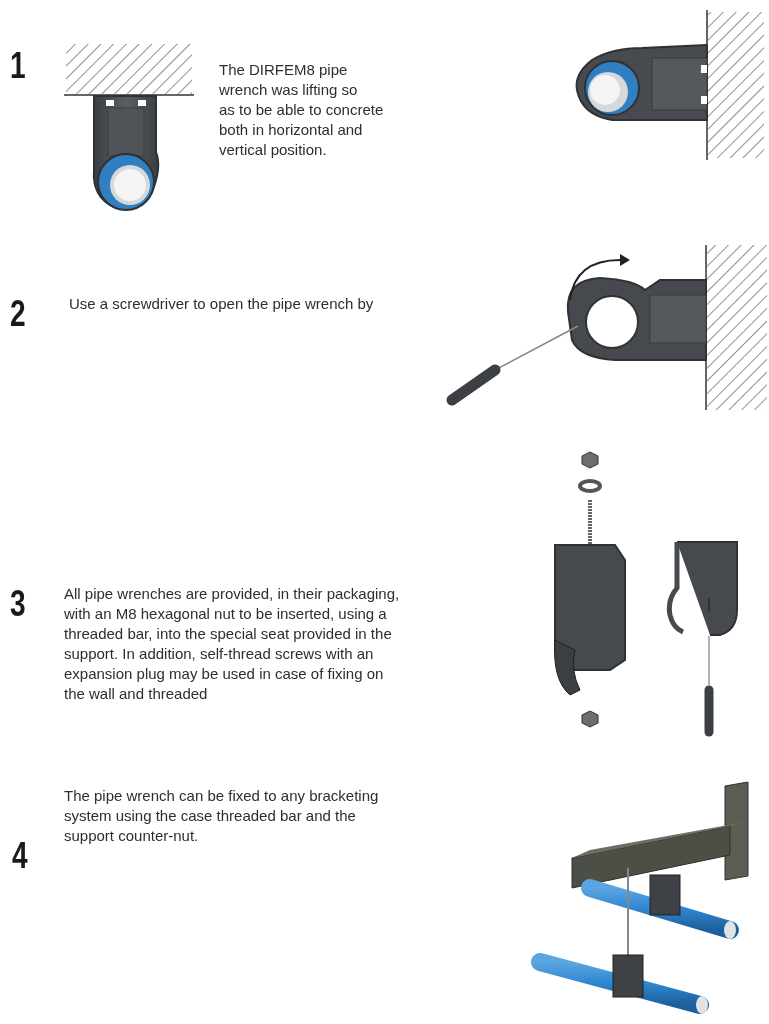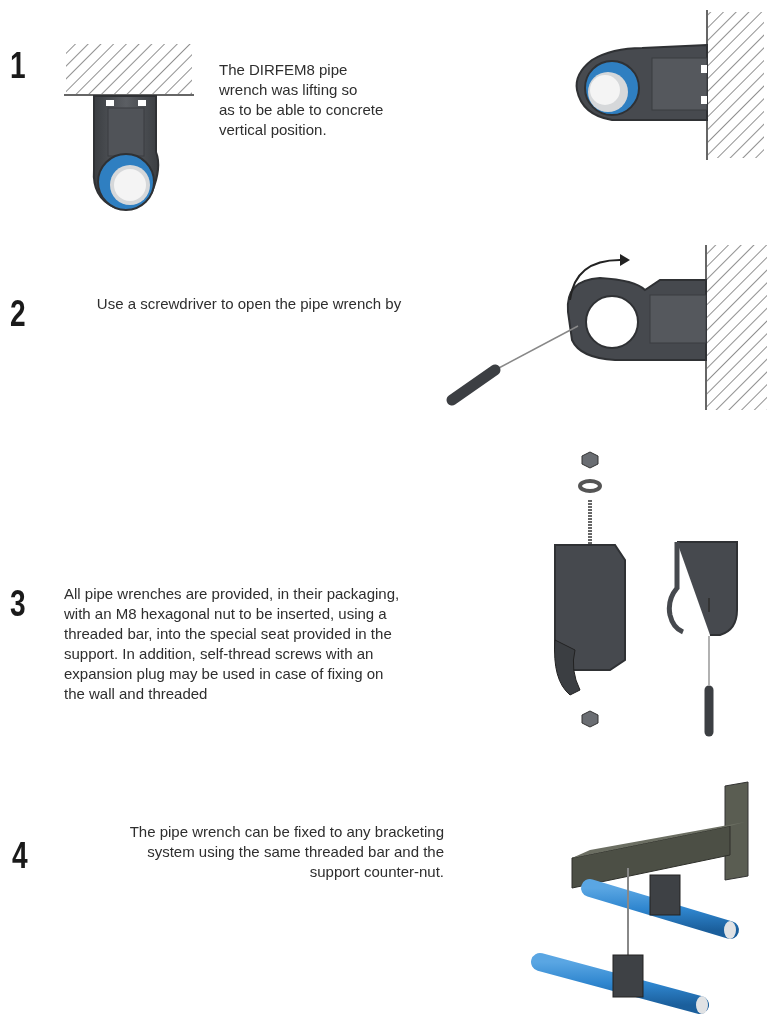--- a/index.html
+++ b/index.html
@@ -47,41 +47,42 @@
       <circle cx="62" cy="140" r="28" fill="#2f7fc1" stroke="#2f3134" stroke-width="2"></circle>
       <circle cx="66" cy="143" r="20" fill="#d6d8da"></circle>
       <circle cx="66" cy="143" r="16" fill="#f4f4f4"></circle>
     </svg>
   </div>
 
   <div class="step-text" style="left:219px;top:60px;width:220px;">
     <div>The DIRFEM8 pipe</div>
     <div>wrench was lifting so</div>
     <div>as to be able to concrete</div>
+    <div>both in horizontal and</div>
     <div>vertical position.</div>
   </div>
 
   <div class="illus" style="left:572px;top:10px;">
     <svg width="195" height="150" viewBox="0 0 195 150">
       <rect x="136" y="2" width="56" height="146" fill="url(#hatch)"></rect>
       <line x1="135" y1="0" x2="135" y2="150" stroke="#333" stroke-width="1.5"></line>
       <path d="M135 35 L70 38 Q40 38 20 50 Q2 64 5 80 Q10 105 40 110 L135 110 Z" fill="#474a4f" stroke="#2f3134" stroke-width="2"></path>
       <rect x="80" y="48" width="55" height="52" fill="#55585d" stroke="#3a3c40"></rect>
       <rect x="129" y="55" width="6" height="8" fill="#fff"></rect>
       <rect x="129" y="86" width="6" height="8" fill="#fff"></rect>
       <circle cx="40" cy="78" r="27" fill="#2f7fc1" stroke="#2f3134" stroke-width="2"></circle>
       <circle cx="36" cy="82" r="20" fill="#d6d8da"></circle>
       <circle cx="33" cy="80" r="15" fill="#f4f4f4"></circle>
     </svg>
   </div>
 </div>
 
 <div>
   <div class="step-num" style="left:10px;top:296px;">2</div>
-  <div class="step-text" style="left:69px;top:294px;width:360px;text-align:center;">
+  <div class="step-text" style="left:69px;top:294px;width:360px;">
     <div>Use a screwdriver to open the pipe wrench by</div>
   </div>
 
   <div class="illus" style="left:440px;top:240px;">
     <svg width="329" height="175" viewBox="0 0 329 175">
       <rect x="267" y="5" width="60" height="165" fill="url(#hatch)"></rect>
       <line x1="266" y1="5" x2="266" y2="170" stroke="#333" stroke-width="1.5"></line>
       <path d="M128 72 Q125 40 160 38 Q195 40 205 50 L220 40 L266 40 L266 120 L175 120 Q140 118 132 100 Z" fill="#46494e" stroke="#2f3134" stroke-width="2"></path>
       <circle cx="172" cy="82" r="26" fill="#fff" stroke="#2f3134" stroke-width="2"></circle>
       <rect x="210" y="55" width="56" height="48" fill="#55585d" stroke="#3a3c40"></rect>
@@ -121,23 +122,23 @@
       <path d="M12 2 L12 48 Q2 60 5 75 Q8 88 18 92" fill="none" stroke="#46494e" stroke-width="5"></path>
       <line x1="44" y1="58" x2="44" y2="72" stroke="#333" stroke-width="2"></line>
       <line x1="44" y1="96" x2="44" y2="145" stroke="#888" stroke-width="1.3"></line>
       <line x1="44" y1="150" x2="44" y2="192" stroke="#3c3f43" stroke-width="9" stroke-linecap="round"></line>
     </svg>
   </div>
 </div>
 
 <div>
   <div class="step-num" style="left:12px;top:838px;">4</div>
-  <div class="step-text" style="left:64px;top:822px;width:380px;text-align:right;">
+  <div class="step-text" style="left:64px;top:786px;width:380px;">
     <div>The pipe wrench can be fixed to any bracketing</div>
-    <div>system using the same threaded bar and the</div>
+    <div>system using the case threaded bar and the</div>
     <div>support counter-nut.</div>
   </div>
 
   <div class="illus" style="left:530px;top:780px;">
     <svg width="239" height="244" viewBox="0 0 239 244">
       <polygon points="195,6 218,2 218,96 195,100" fill="#5a5d52" stroke="#333"></polygon>
       <polygon points="42,78 200,46 200,75 42,108" fill="#4c4f45" stroke="#2e2f2a"></polygon>
       <polygon points="42,78 60,70 215,42 200,46" fill="#6b6e62"></polygon>
       <line x1="60" y1="108" x2="200" y2="150" stroke="url(#pipeGrad)" stroke-width="18" stroke-linecap="round"></line>
       <ellipse cx="200" cy="150" rx="6" ry="9" fill="#e0e2e4"></ellipse>

